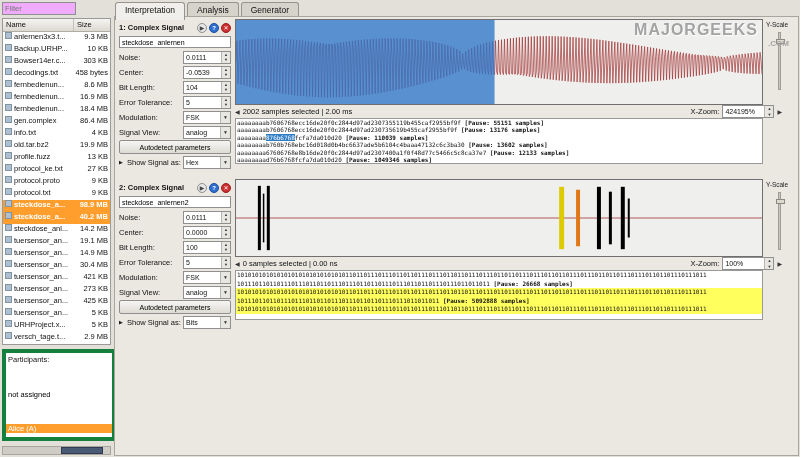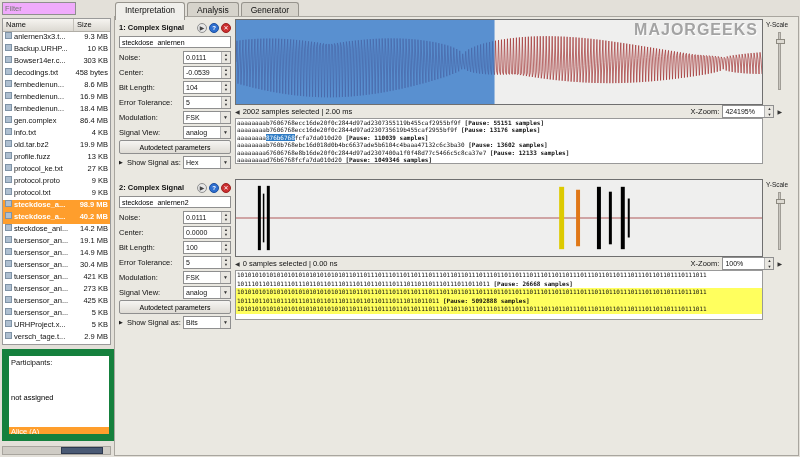--- a/index.html
+++ b/index.html
@@ -12,21 +12,21 @@
 .filter{width:74px;height:13px;font-size:7.5px;border:1px solid #8f8f8f;background:#f0abfc;padding:0 2px;font-family:inherit;}
 .ftable{margin-top:3px;width:109px;height:327px;background:#fff;border:1px solid #9a9a9a;overflow:hidden;}
 .fhead{display:flex;height:13px;background:linear-gradient(#f6f4f0,#dcd9d2);border-bottom:1px solid #b0ada6;font-size:7.5px;}
 .fh-name{flex:1;padding:1px 3px;border-right:1px solid #c4c1ba;}
 .fh-size{width:36px;padding:1px 3px;}
 .frow{display:flex;align-items:flex-start;height:12px;font-size:7.5px;white-space:nowrap;cursor:default;}
 .ficon{width:7px;height:7px;background:#aebfd0;border:1px solid #7f93a6;margin:0 2px;flex:none;}
 .fname{flex:1;overflow:hidden;}
 .fsize{width:40px;text-align:right;padding-right:2px;flex:none;}
 .frow.hl{background:#ff9e2c;color:#fff;font-weight:bold;}
-.participants{margin-top:4px;width:114px;height:92px;background:#fff;border:7px solid #15803d;font-size:7.5px;overflow:hidden;}
+.participants{margin-top:4px;width:114px;height:92px;background:#fff;border:4px solid #15803d;font-size:7.5px;overflow:hidden;}
 .ptitle{padding:2px 2px 1px;}
 .prow{height:9px;line-height:9px;padding:0 2px;white-space:nowrap;overflow:hidden;margin-top:25px;}
 .hscroll{position:absolute;left:2px;bottom:2px;width:109px;height:9px;background:#cfccc5;border:1px solid #a8a59e;}
 .hthumb{position:absolute;left:58px;top:0;width:42px;height:7px;background:#4a5a74;border:1px solid #2e3a50;}
 
 
 .main{position:absolute;left:113px;top:0;width:687px;height:457px;}
 .tabbar{display:flex;height:20px;padding:2px 2px 0;}
 .tab{font-size:8.5px;padding:2px 9px 0;border:1px solid #97948d;border-bottom:none;border-radius:3px 3px 0 0;background:#d6d3cb;margin-right:2px;cursor:default;}
 .tab.active{background:#f0efeb;position:relative;z-index:2;}
@@ -484,17 +484,18 @@
               <div class="dline">1011101101101110111011011011101110110110111011101101101110111011011011<span class="pause"> [Pause: 26668 samples]</span></div>
               <div class="dline yrow">1010101010101010101010101010101101101110111011011011101110110110111011101101101110111011011011101110110110111011101101101110111011</div>
               <div class="dline yrow">10111011011011101110110110111011101101101110111011011011<span class="pause"> [Pause: 5092888 samples]</span></div>
               <div class="dline yrow">1010101010101010101010101010101101101110111011011011101110110110111011101101101110111011011011101110110110111011101101101110111011</div>
             </div>
         </div>
       </div>
 
       <div class="watermark">
         <div class="wm2">MAJORGEEKS</div>
+        <div class="wm3">.COM</div>
       </div>
 
     </div>
   </div>
 </div>
 
 </body></html>

